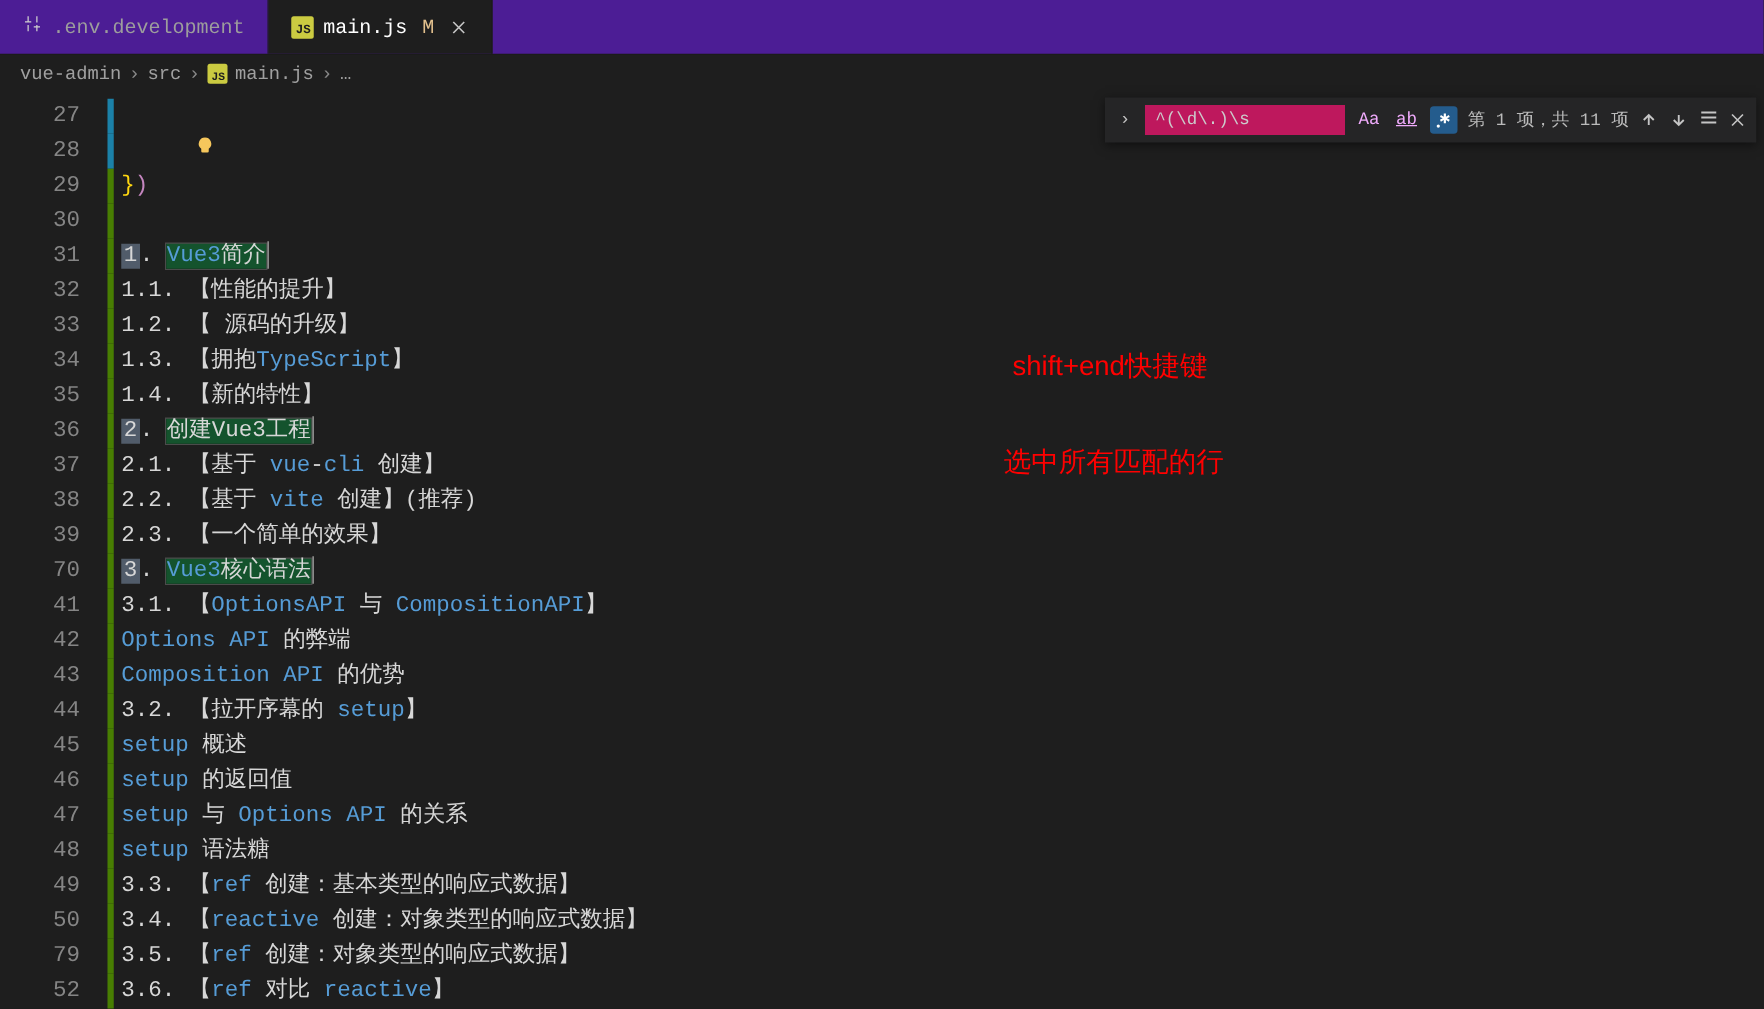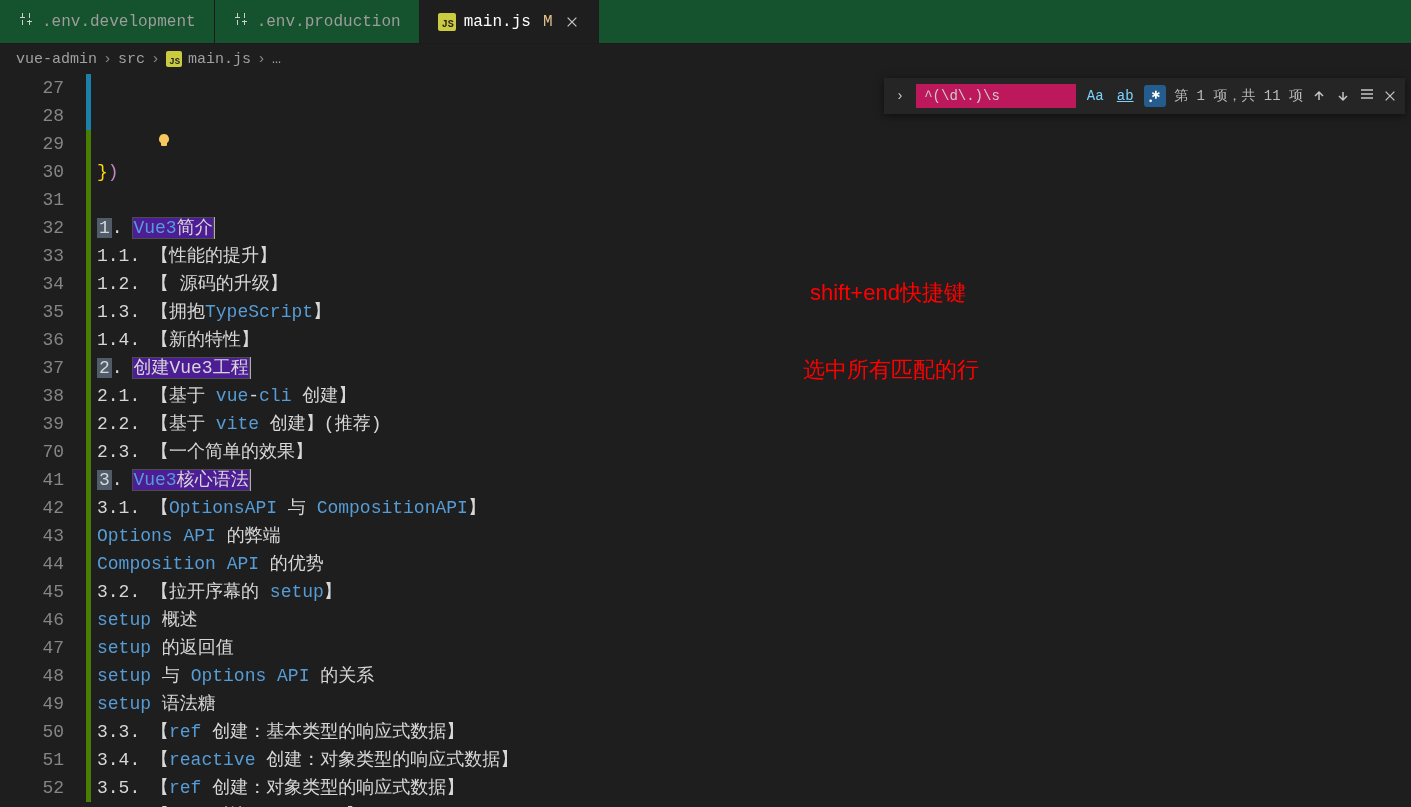--- a/index.html
+++ b/index.html
@@ -11,21 +11,21 @@
     width: 1411px;
     height: 807px;
     overflow: hidden;
     position: relative;
   }
 
   
   .tabs {
     display: flex;
     height: 44px;
-    background: #14532d;
+    background: #4c1d95;
     border-bottom: 1px solid #1b1b1b;
     font-size: 16px;
   }
   .tab {
     display: inline-flex;
     align-items: center;
     padding: 0 18px;
     gap: 8px;
     color: #9d9d9d;
     border-right: 1px solid #1b1b1b;
@@ -74,20 +74,21 @@
     align-items:flex-end;justify-content:flex-end;
     padding:0 2px;border-radius:2px;
   }
 
   
   .editor {
     position: relative;
     display: flex;
     height: calc(100% - 74px);
     line-height: 28px;
+    align-items: flex-end;
   }
   .gutter {
     width: 80px;
     text-align: right;
     color: #858585;
     padding-right: 16px;
     user-select: none;
   }
   .gutter .ln { height: 28px; }
   .modified-bar {
@@ -102,21 +103,21 @@
     padding-left: 6px;
     white-space: pre;
     position: relative;
   }
   .code .row { height: 28px; }
   .tok-pink { color:#c586c0; }
   .tok-gold { color:#ffd710; }
   .tok-blue { color:#569cd6; }
   .tok-white{ color:#d7d7d7; }
   .hl-sel {
-    background:#4c1d95;
+    background:#14532d;
     box-shadow: 0 0 0 1px #4b4b4b;
   }
   .hl-edge { background:#515c6a; padding:0 2px; }
   .caret {
     display:inline-block; width:1px; height:22px;
     background:#aeafad; vertical-align:middle;
     margin-left:1px;
   }
   .bulb {
     position: absolute; left: -0px; top: 28px;
@@ -136,21 +137,21 @@
     box-shadow: 0 2px 8px rgba(0,0,0,.5);
   }
   .find .expander { color:#c5c5c5; padding:0 4px; cursor:pointer; }
   .find input {
     background:#be185d; border:none; outline:none;
     color:#cccccc; padding:4px 8px; width:160px; font-family:inherit; font-size:14px;
   }
   .find .opt {
     display:inline-flex;align-items:center;justify-content:center;
     width:22px;height:22px;border-radius:3px;
-    cursor:pointer; color:#7dd3fc;
+    cursor:pointer; color:#f0abfc;
   }
   .find .opt.active { background:#245c8d; color:#ffffff; }
   .find .results { color:#bbbbbb; white-space:nowrap;text-align:center; }
   .find .nav svg, .find .closex svg { display:block; }
   .find .nav, .find .closex, .find .menu { cursor:pointer; color:#c5c5c5; }
 
   
   .annot-text {
     position:absolute;
     color:#ff0000;
@@ -162,28 +163,20 @@
 <body>
 
 <div class="tabs">
   <div class="tab">
     <span class="tab-icon-settings">
       <svg width="16" height="16" viewBox="0 0 16 16">
           <path fill="currentColor" d="M4 2h1v5H4zM4 9h1v5H4zM11 2h1v5h-1zM11 9h1v5h-1zM2 6h5v1H2zM9 10h5v1H9z"></path>
         </svg>
     </span>
     <span>.env.development</span>
-  </div>
-  <div class="tab">
-    <span class="tab-icon-settings">
-      <svg width="16" height="16" viewBox="0 0 16 16">
-          <path fill="currentColor" d="M4 2h1v5H4zM4 9h1v5H4zM11 2h1v5h-1zM11 9h1v5h-1zM2 6h5v1H2zM9 10h5v1H9z"></path>
-        </svg>
-    </span>
-    <span>.env.production</span>
   </div>
   <div class="tab active">
     <span class="tab-icon-js">JS</span>
     <span>main.js</span>
     <span class="dirty">M</span>
     <span class="close">
       <svg width="14" height="14" viewBox="0 0 16 16">
           <path stroke="currentColor" stroke-width="1.5" d="M3 3l10 10M13 3L3 13"></path>
         </svg>
     </span>
@@ -220,21 +213,21 @@
       <div class="ln">41</div>
       <div class="ln">42</div>
       <div class="ln">43</div>
       <div class="ln">44</div>
       <div class="ln">45</div>
       <div class="ln">46</div>
       <div class="ln">47</div>
       <div class="ln">48</div>
       <div class="ln">49</div>
       <div class="ln">50</div>
-      <div class="ln">51</div>
+      <div class="ln">79</div>
       <div class="ln">52</div>
     </div>
   <div class="modified-bar" id="modbar">
       <div class="mb-y"></div>
       <div class="mb-y"></div>
       <div class="mb-g"></div>
       <div class="mb-g"></div>
       <div class="mb-g"></div>
       <div class="mb-g"></div>
       <div class="mb-g"></div>

